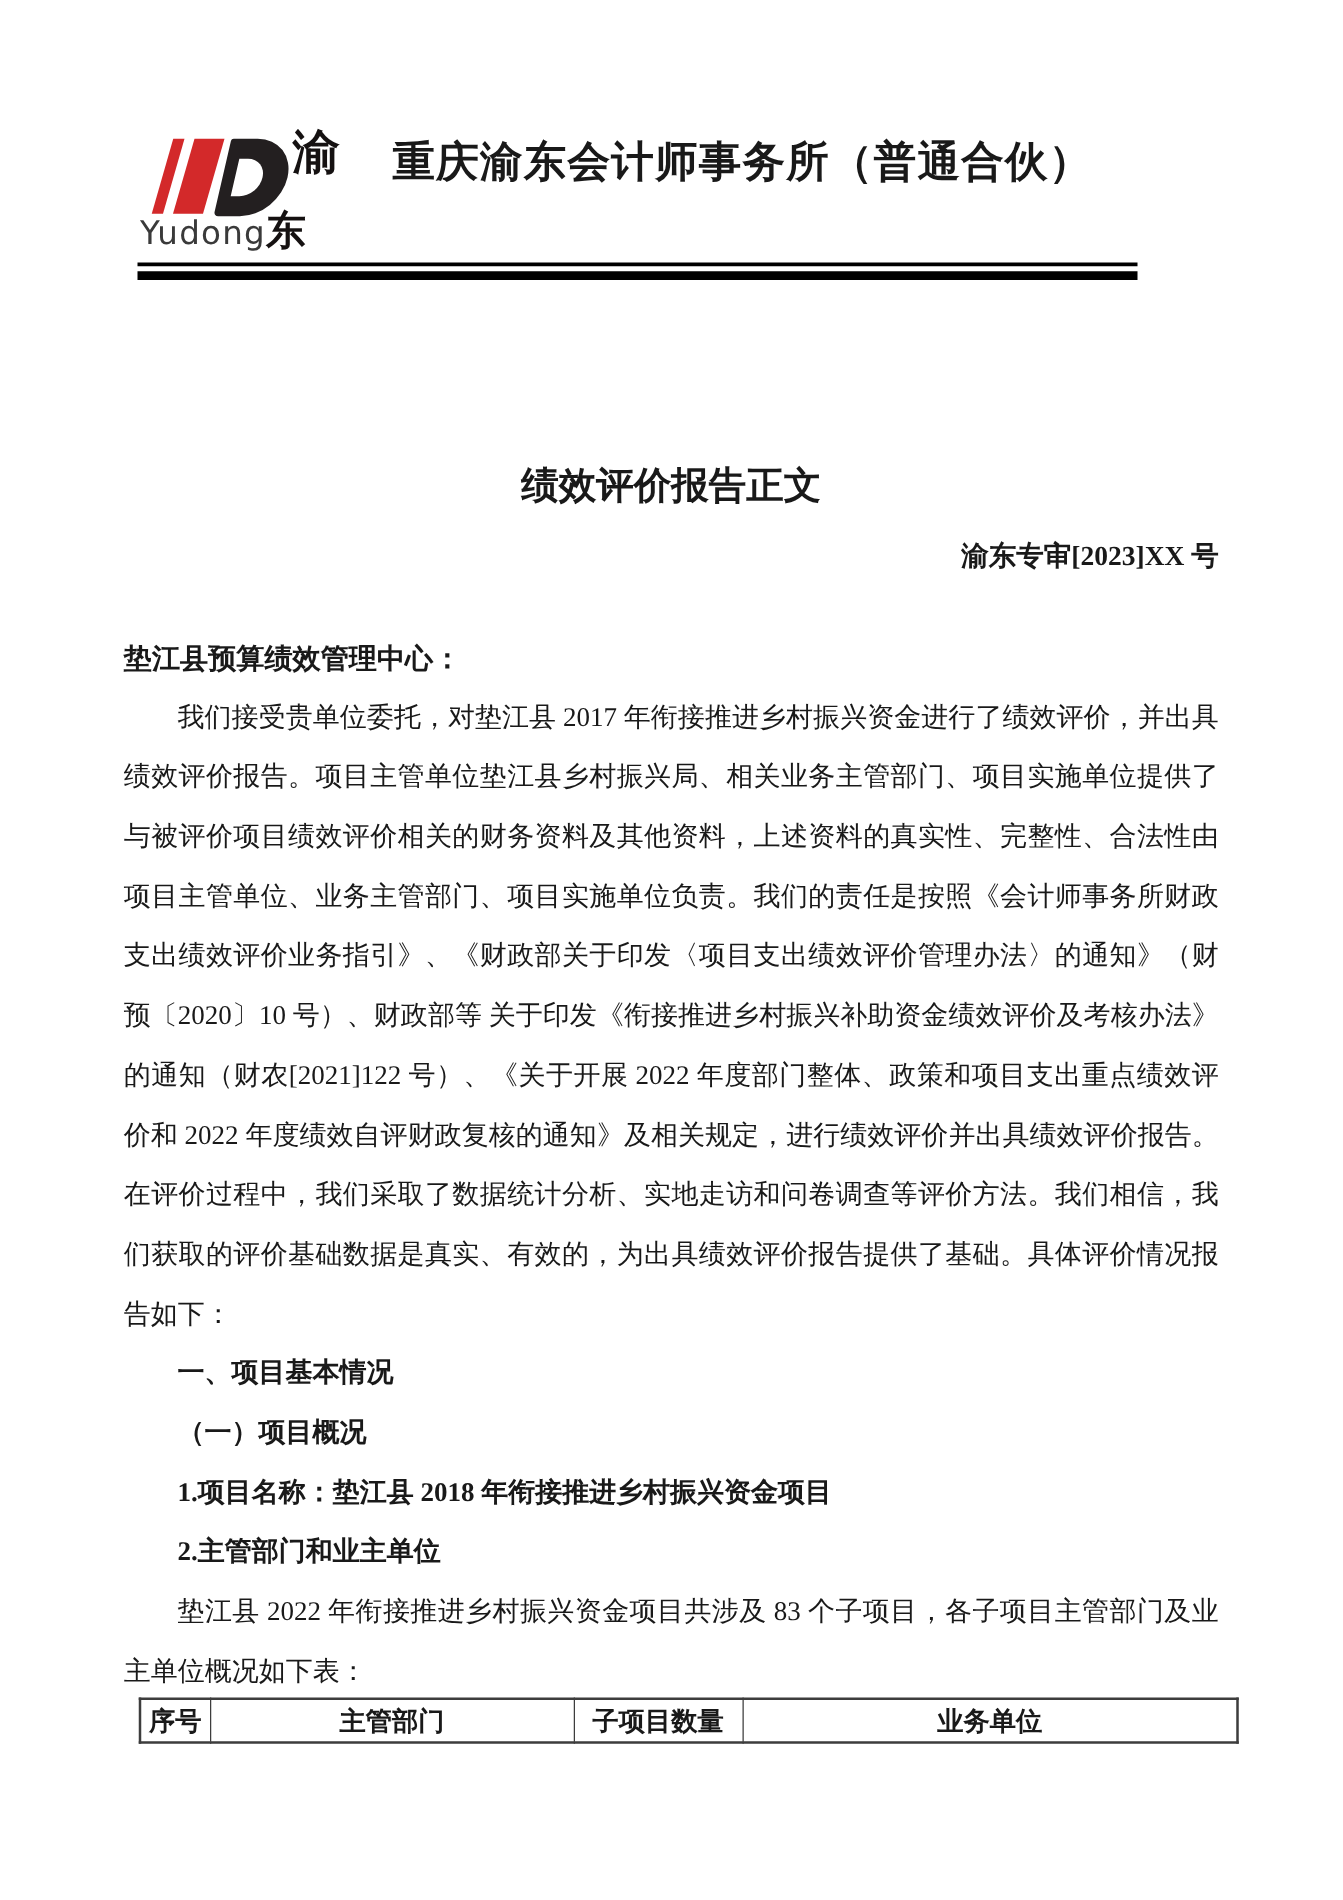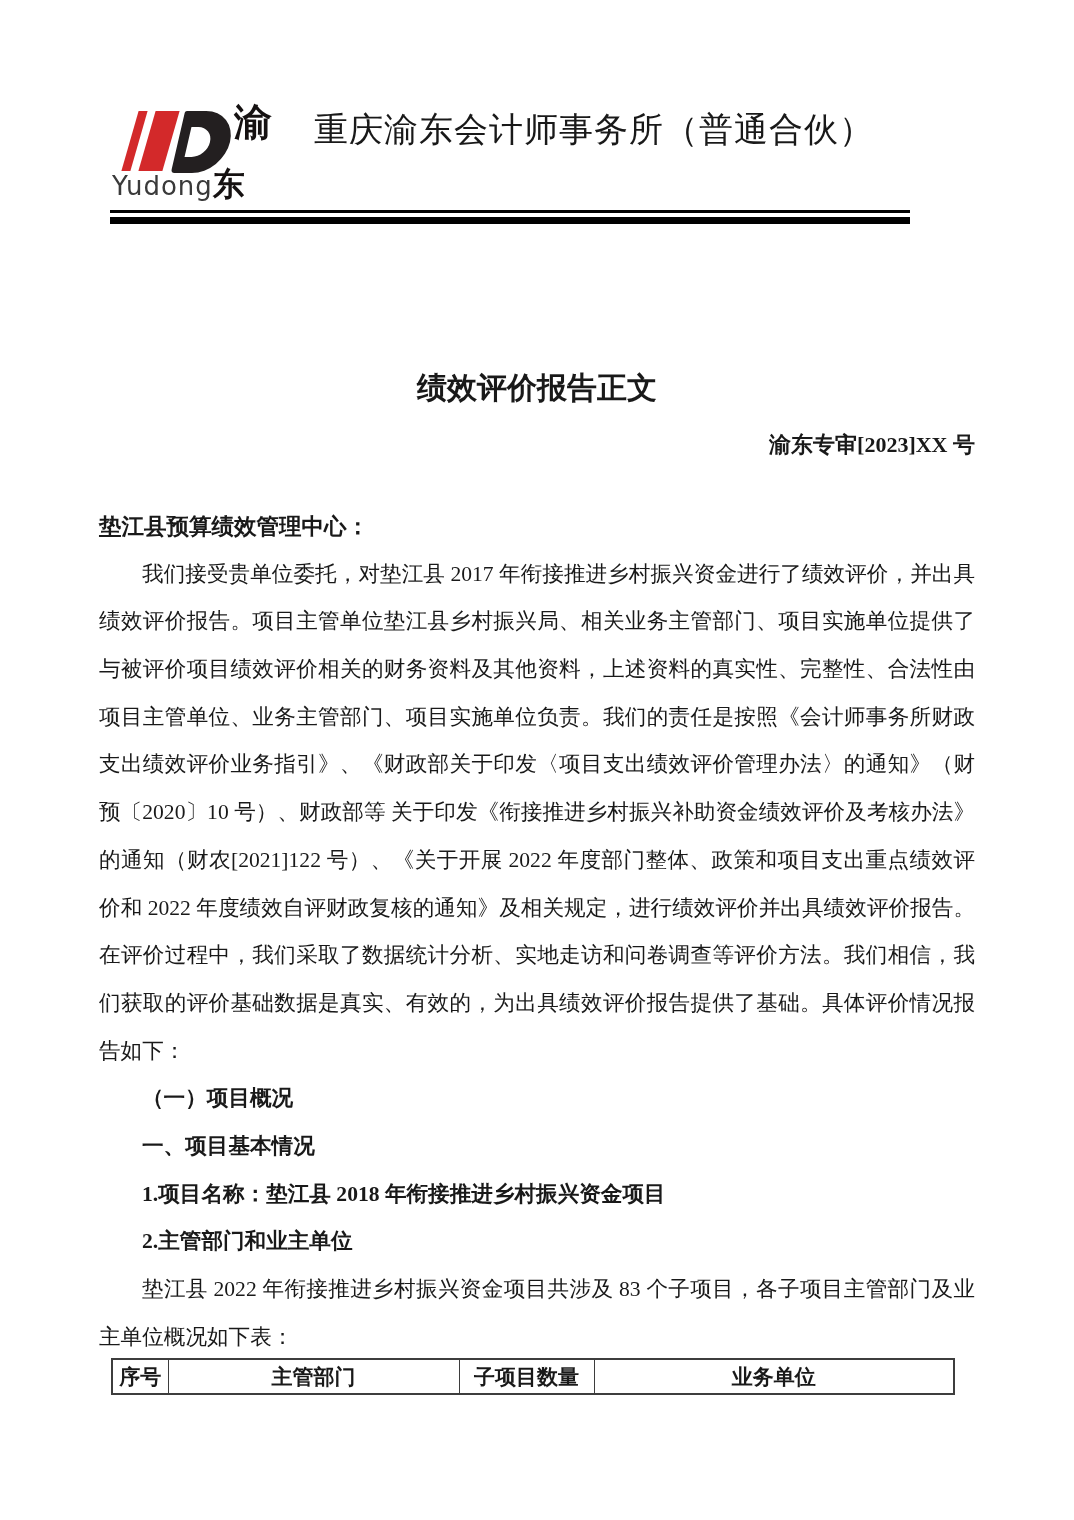--- a/index.html
+++ b/index.html
@@ -20,21 +20,21 @@
   .logo .slash-thin  { position: absolute; left: 20px; top: 10px; width: 9px;  height: 60px; background: #d3292a; transform: skewX(-16deg); }
   .logo .slash-thick { position: absolute; left: 37px; top: 10px; width: 24px; height: 60px; background: #d3292a; transform: skewX(-16deg); }
   .logo .d-outer { position: absolute; left: 68px; top: 10px; width: 52px; height: 62px; background: #231f20; border-radius: 2px 34px 34px 4px; transform: skewX(-13deg); }
   .logo .d-inner { position: absolute; left: 78px; top: 26px; width: 22px; height: 30px; background: #ffffff; border-radius: 0 16px 16px 0; transform: skewX(-13deg); }
   .logo .yu-char { position: absolute; left: 124px; top: 2px; font-size: 38px; font-weight: bold; color: #151111; line-height: 1; }
   .logo .bottom-row { position: absolute; left: 2px; top: 62px; white-space: nowrap; }
   .logo .latin { font-family: "DejaVu Sans", "Liberation Sans", sans-serif; font-size: 26px; color: #3a3a3a; letter-spacing: 1px; }
   .logo .dong-char { font-size: 32px; font-weight: bold; color: #151111; }
 
   .company { flex: 1 1 auto; text-align: center; padding-top: 6px; }
-  .company .cn { font-size: 34px; font-weight: normal; letter-spacing: 1px; white-space: nowrap; }
+  .company .cn { font-size: 34px; font-weight: bold; letter-spacing: 1px; white-space: nowrap; }
   .company .en { margin-top: 14px; font-size: 24px; font-weight: bold; white-space: nowrap; }
 
   .rule { position: absolute; left: 110px; top: 210px; width: 800px; }
   .rule .thin  { height: 3px; background: #000; }
   .rule .gap   { height: 4px; }
   .rule .thick { height: 7px; background: #000; }
 
   
   .doc-title-1 { position: absolute; left: 99px; top: 296px; width: 876px; text-align: center; font-size: 31px; font-weight: bold; }
   .doc-title-2 { position: absolute; left: 99px; top: 368px; width: 876px; text-align: center; font-size: 30px; font-weight: bold; }
@@ -54,21 +54,21 @@
     border: 1.5px solid #3d3d3d;
     height: 35px;
     text-align: center; vertical-align: middle;
     font-size: 21px; font-weight: bold;
     padding: 0 4px;
   }
   .units-table { border: 2px solid #3d3d3d; }
   .col-no   { width: 56px; margin-top: 48px; }
   .col-dept { width: 291px; }
   .col-cnt  { width: 135px; }
-  .col-unit { width: 360px; }
+  .col-unit { width: 396px; }
 </style>
 </head>
 <body>
 
 <div class="page">
 
   <div class="letterhead">
     <div class="logo">
       <div class="slash-thin"></div>
       <div class="slash-thick"></div>
@@ -99,22 +99,22 @@
     <div class="line just">绩效评价报告。项目主管单位垫江县乡村振兴局、相关业务主管部门、项目实施单位提供了</div>
     <div class="line just">与被评价项目绩效评价相关的财务资料及其他资料，上述资料的真实性、完整性、合法性由</div>
     <div class="line just">项目主管单位、业务主管部门、项目实施单位负责。我们的责任是按照《会计师事务所财政</div>
     <div class="line just">支出绩效评价业务指引》、《财政部关于印发〈项目支出绩效评价管理办法〉的通知》（财</div>
     <div class="line just">预〔2020〕10 号）、财政部等 关于印发《衔接推进乡村振兴补助资金绩效评价及考核办法》</div>
     <div class="line just">的通知（财农[2021]122 号）、《关于开展 2022 年度部门整体、政策和项目支出重点绩效评</div>
     <div class="line just">价和 2022 年度绩效自评财政复核的通知》及相关规定，进行绩效评价并出具绩效评价报告。</div>
     <div class="line just">在评价过程中，我们采取了数据统计分析、实地走访和问卷调查等评价方法。我们相信，我</div>
     <div class="line just">们获取的评价基础数据是真实、有效的，为出具绩效评价报告提供了基础。具体评价情况报</div>
     <div class="line">告如下：</div>
+    <div class="line bold indent">一、项目基本情况</div>
     <div class="line bold indent">（一）项目概况</div>
-    <div class="line bold indent">一、项目基本情况</div>
     <div class="line bold indent">1.项目名称：垫江县 2018 年衔接推进乡村振兴资金项目</div>
     <div class="line bold indent">2.主管部门和业主单位</div>
     <div class="line just indent">垫江县 2022 年衔接推进乡村振兴资金项目共涉及 83 个子项目，各子项目主管部门及业</div>
     <div class="line">主单位概况如下表：</div>
   </div>
 
   <table class="units-table">
     <tbody>
         <tr>
       <td class="col-no">序号</td>

